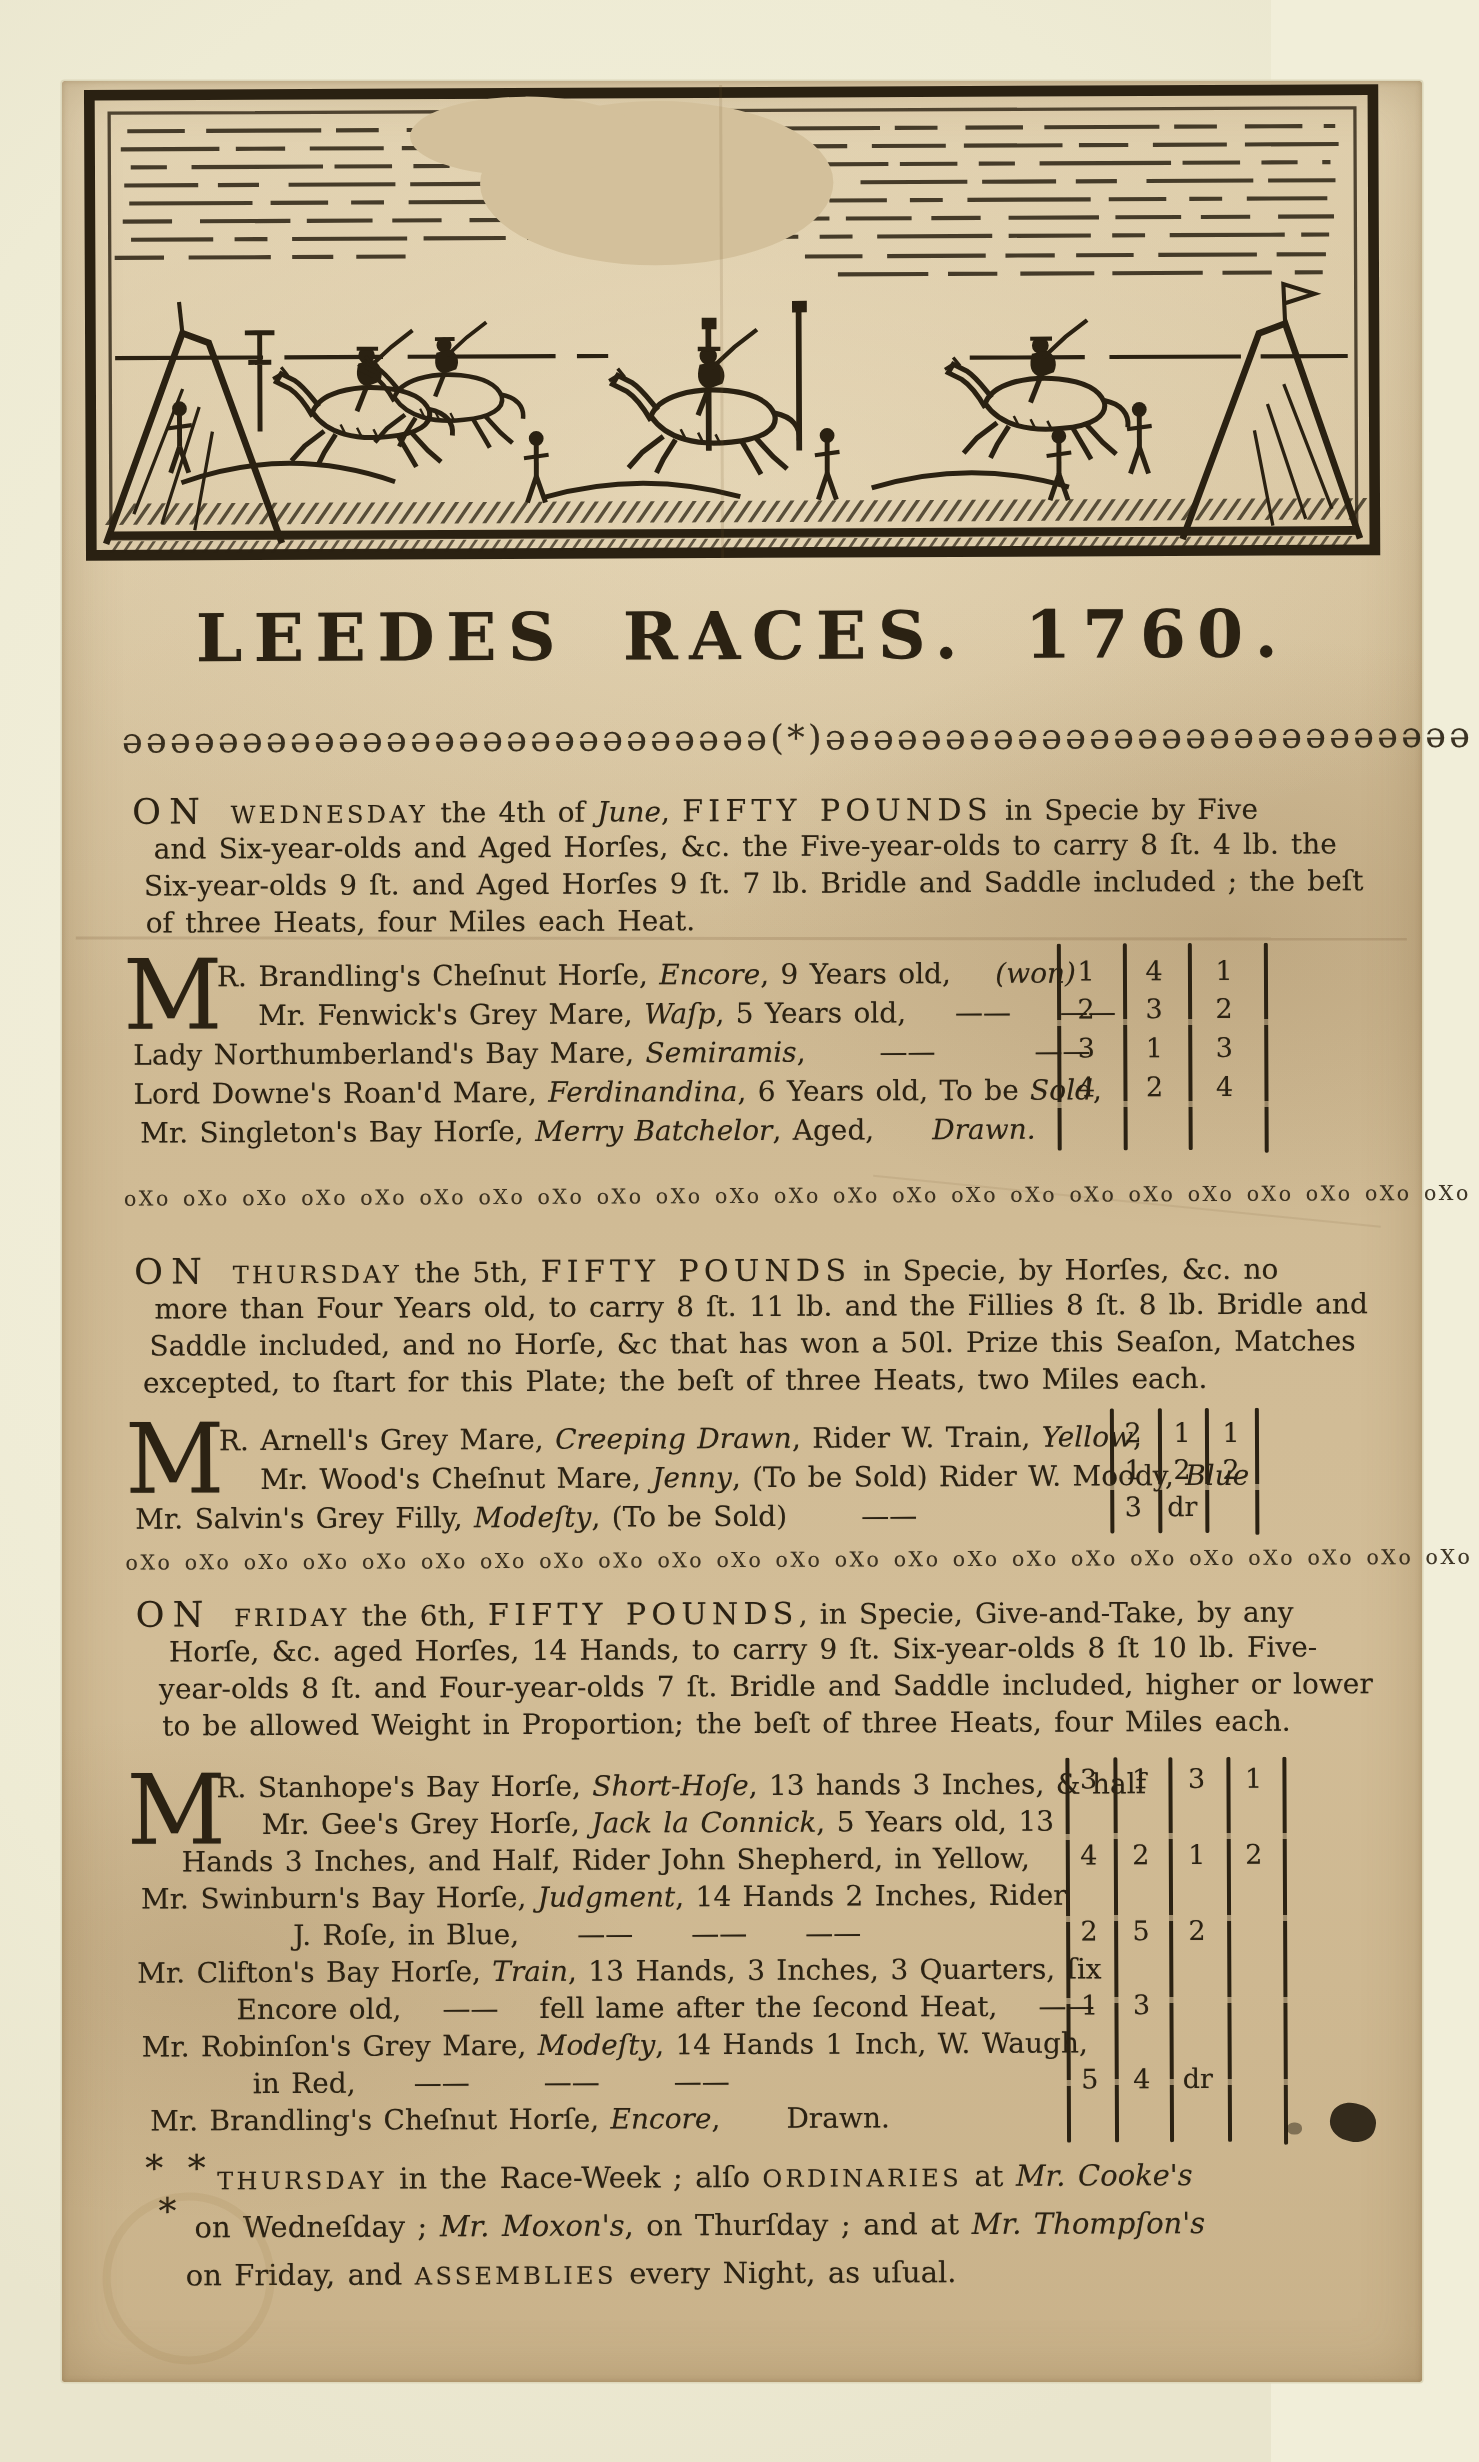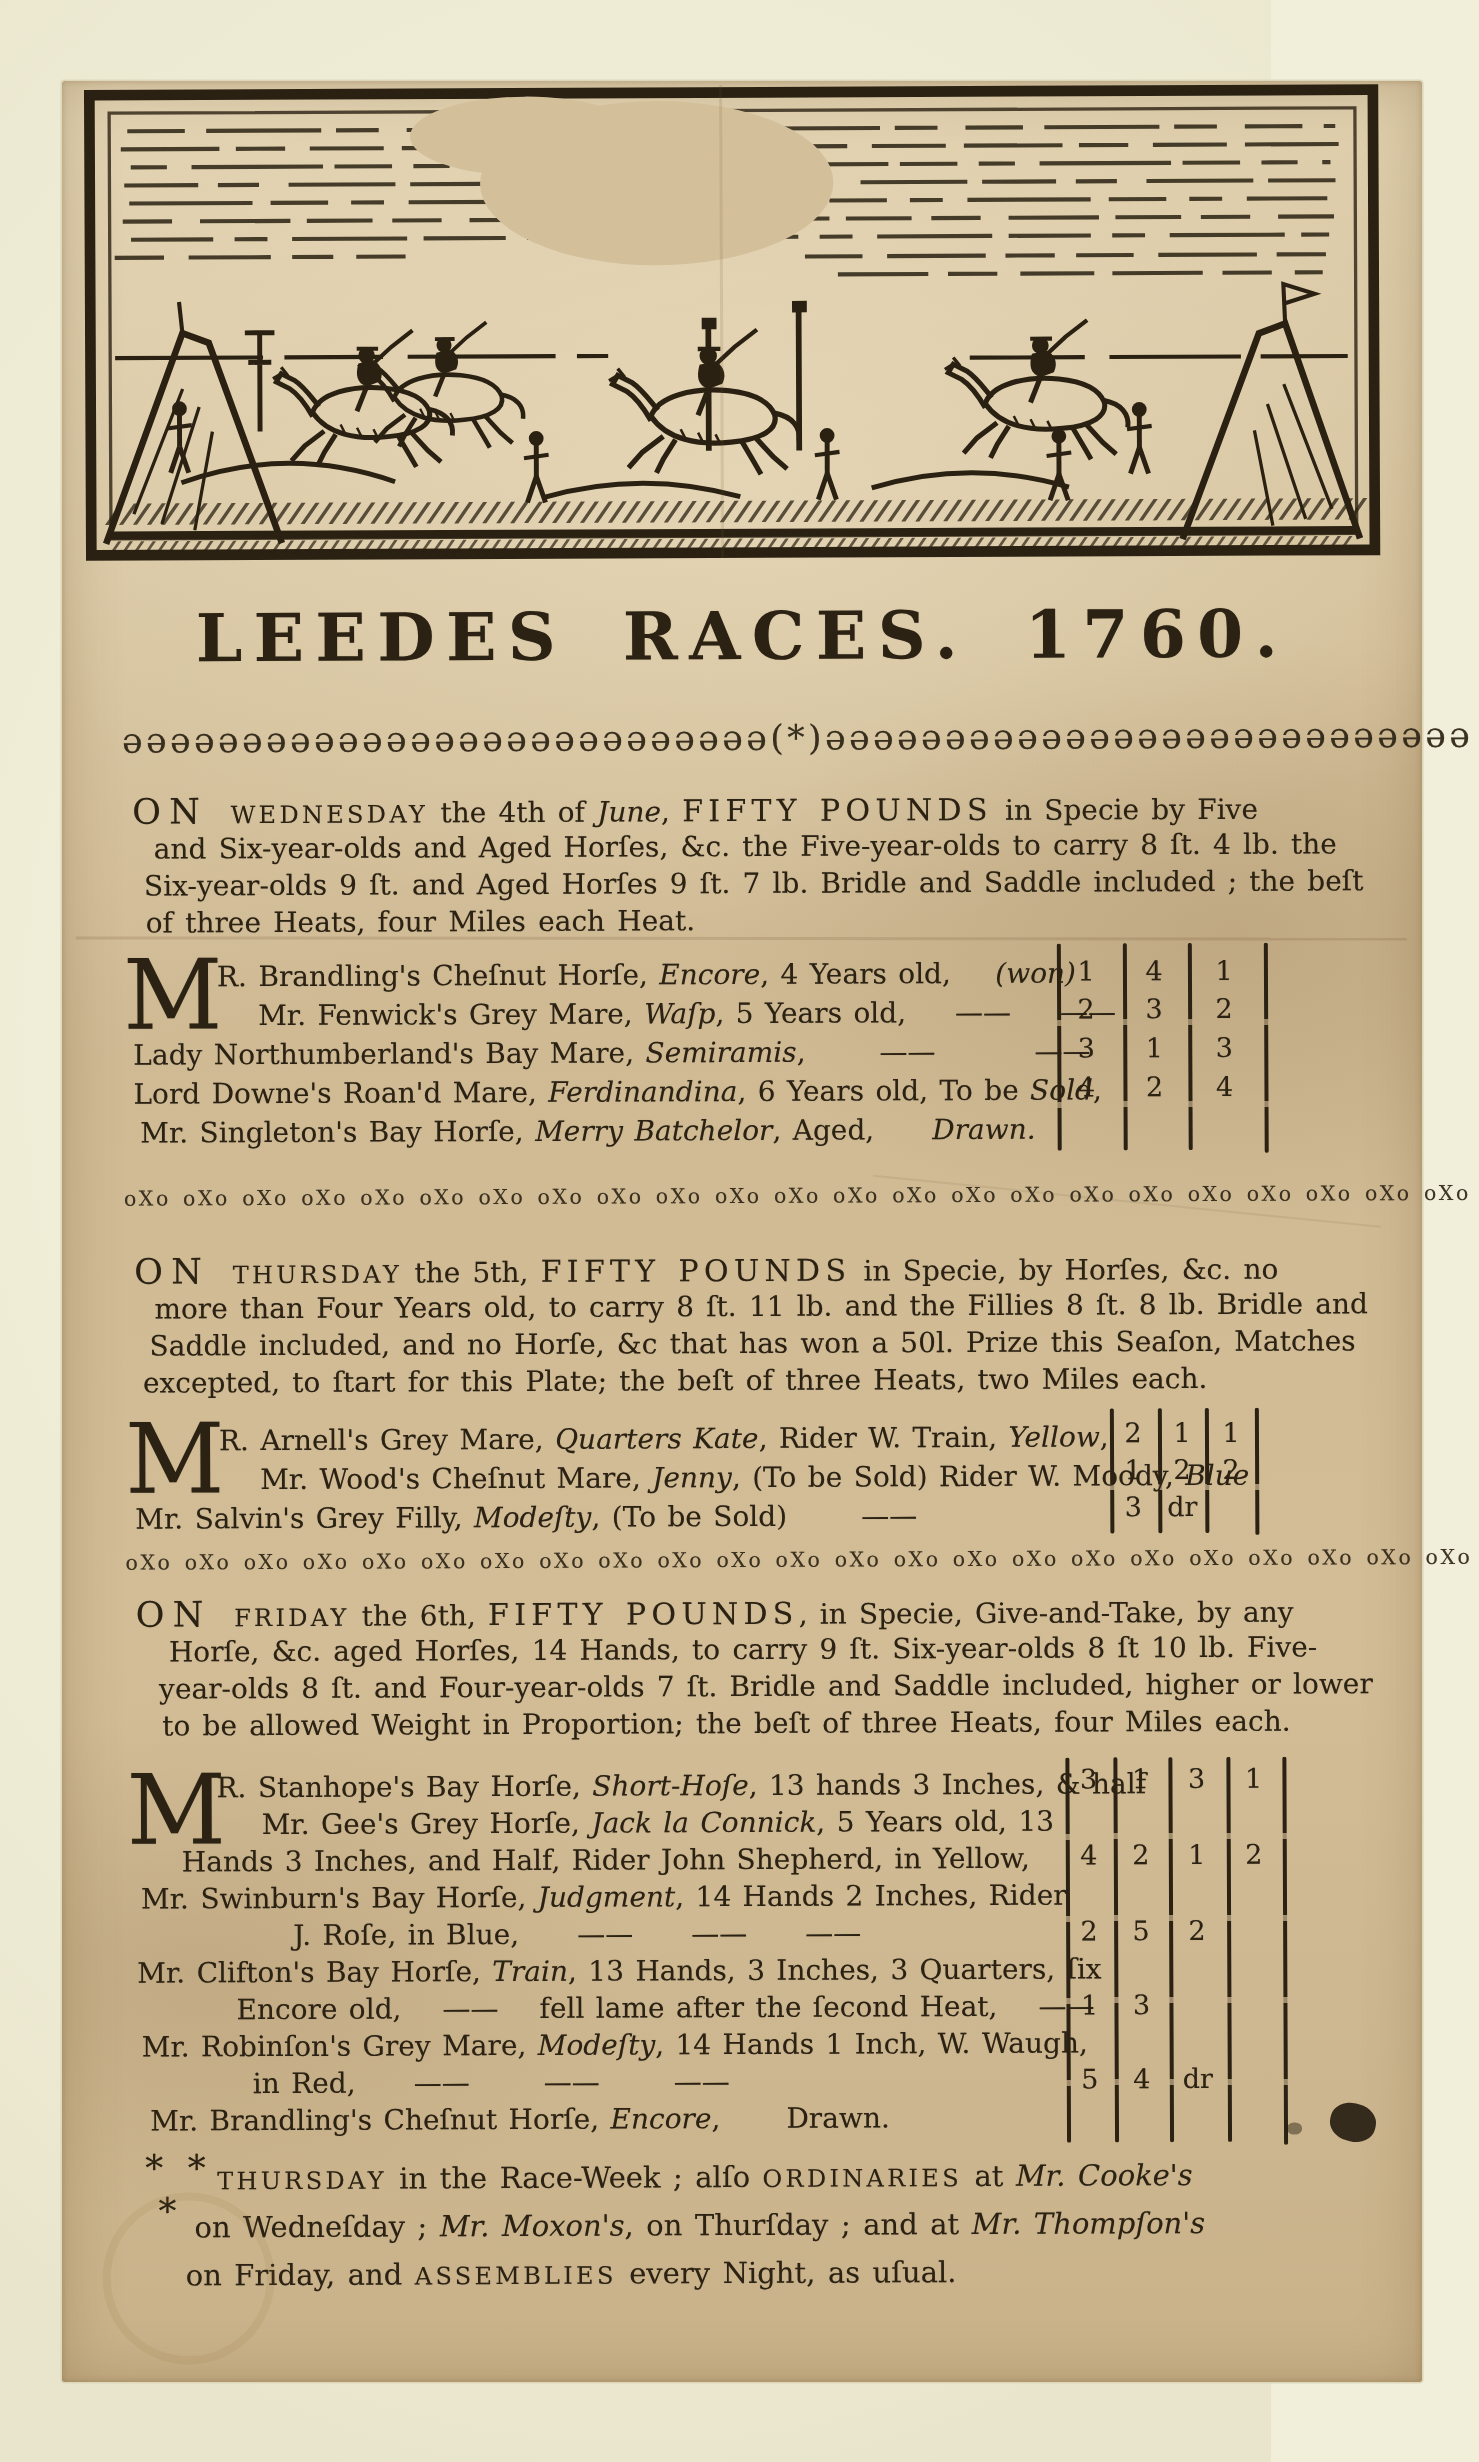--- a/index.html
+++ b/index.html
@@ -165,21 +165,21 @@
 
     <div class="para ink" style="top:791px">
       <div class="pline"><span class="lg">ON </span><span class="sc">WEDNESDAY</span><span> the 4th of </span><span class="it">June</span><span>, </span><span class="sp">FIFTY POUNDS</span><span> in Specie by Five</span></div>
       <div class="pline" style="padding-left:21.4px"><span>and Six-year-olds and Aged Horſes, &amp;c. the Five-year-olds to carry 8 ſt. 4 lb. the</span></div>
       <div class="pline" style="padding-left:11.5px"><span>Six-year-olds 9 ſt. and Aged Horſes 9 ſt. 7 lb. Bridle and Saddle included ; the beſt</span></div>
       <div class="pline" style="padding-left:13px"><span>of three Heats, four Miles each Heat.</span></div>
     </div>
 
     <div class="entries ink" style="top:955px;width:871px">
       <span class="dropM">M</span>
-      <div class="tline" style="padding-left:84px"><span>R. Brandling's Cheſnut Horſe, </span><span class="it">Encore</span><span>, 4 Years old, </span><span class="it g40">(won)</span></div>
+      <div class="tline" style="padding-left:84px"><span>R. Brandling's Cheſnut Horſe, </span><span class="it">Encore</span><span>, 9 Years old, </span><span class="it g40">(won)</span></div>
       <div class="tline" style="padding-left:125px"><span>Mr. Fenwick's Grey Mare, </span><span class="it">Waſp</span><span>, 5 Years old,</span><span class="g60">——</span><span class="g60">——</span></div>
       <div class="tline"><span>Lady Northumberland's Bay Mare, </span><span class="it">Semiramis</span><span>,</span><span class="g90">——</span><span class="g120">——</span></div>
       <div class="tline"><span>Lord Downe's Roan'd Mare, </span><span class="it">Ferdinandina</span><span>, 6 Years old, To be </span><span class="it">Sold</span><span>,</span></div>
       <div class="tline" style="padding-left:6.6px"><span>Mr. Singleton's Bay Horſe, </span><span class="it">Merry Batchelor</span><span>, Aged,</span><span class="it g70">Drawn.</span></div>
     </div>
     <div class="rule" style="left:1057px;top:945px;height:207px"></div>
     <div class="rule" style="left:1123px;top:945px;height:207px"></div>
     <div class="rule" style="left:1188px;top:945px;height:207px"></div>
     <div class="rule" style="left:1264px;top:945px;height:210px"></div>
     <span class="res ink" style="left:1068px;top:957px">1</span>
@@ -199,21 +199,21 @@
 
     <div class="para ink" style="top:1251px">
       <div class="pline"><span class="lg">ON </span><span class="sc">THURSDAY</span><span> the 5th, </span><span class="sp">FIFTY POUNDS</span><span> in Specie, by Horſes, &amp;c. no</span></div>
       <div class="pline" style="padding-left:20px"><span>more than Four Years old, to carry 8 ſt. 11 lb. and the Fillies 8 ſt. 8 lb. Bridle and</span></div>
       <div class="pline" style="padding-left:15px"><span>Saddle included, and no Horſe, &amp;c that has won a 50l. Prize this Seaſon, Matches</span></div>
       <div class="pline" style="padding-left:8.2px"><span>excepted, to ſtart for this Plate; the beſt of three Heats, two Miles each.</span></div>
     </div>
 
     <div class="entries ink" style="top:1419px;width:970px">
       <span class="dropM">M</span>
-      <div class="tline" style="padding-left:84px"><span>R. Arnell's Grey Mare, </span><span class="it">Quarters Kate</span><span>, Rider W. Train, </span><span class="it">Yellow</span><span>,</span></div>
+      <div class="tline" style="padding-left:84px"><span>R. Arnell's Grey Mare, </span><span class="it">Creeping Drawn</span><span>, Rider W. Train, </span><span class="it">Yellow</span><span>,</span></div>
       <div class="tline" style="padding-left:125px"><span>Mr. Wood's Cheſnut Mare, </span><span class="it">Jenny</span><span>, (To be Sold) Rider W. Moody, </span><span class="it">Blue</span></div>
       <div class="tline"><span>Mr. Salvin's Grey Filly, </span><span class="it">Modeſty</span><span>, (To be Sold)</span><span class="g90">——</span></div>
     </div>
     <div class="rule" style="left:1108px;top:1410px;height:125px"></div>
     <div class="rule" style="left:1156px;top:1410px;height:125px"></div>
     <div class="rule" style="left:1203px;top:1410px;height:125px"></div>
     <div class="rule" style="left:1253px;top:1410px;height:127px"></div>
     <span class="res ink" style="left:1113px;top:1419px">2</span>
     <span class="res ink" style="left:1162px;top:1419px">1</span>
     <span class="res ink" style="left:1211px;top:1419px">1</span>

